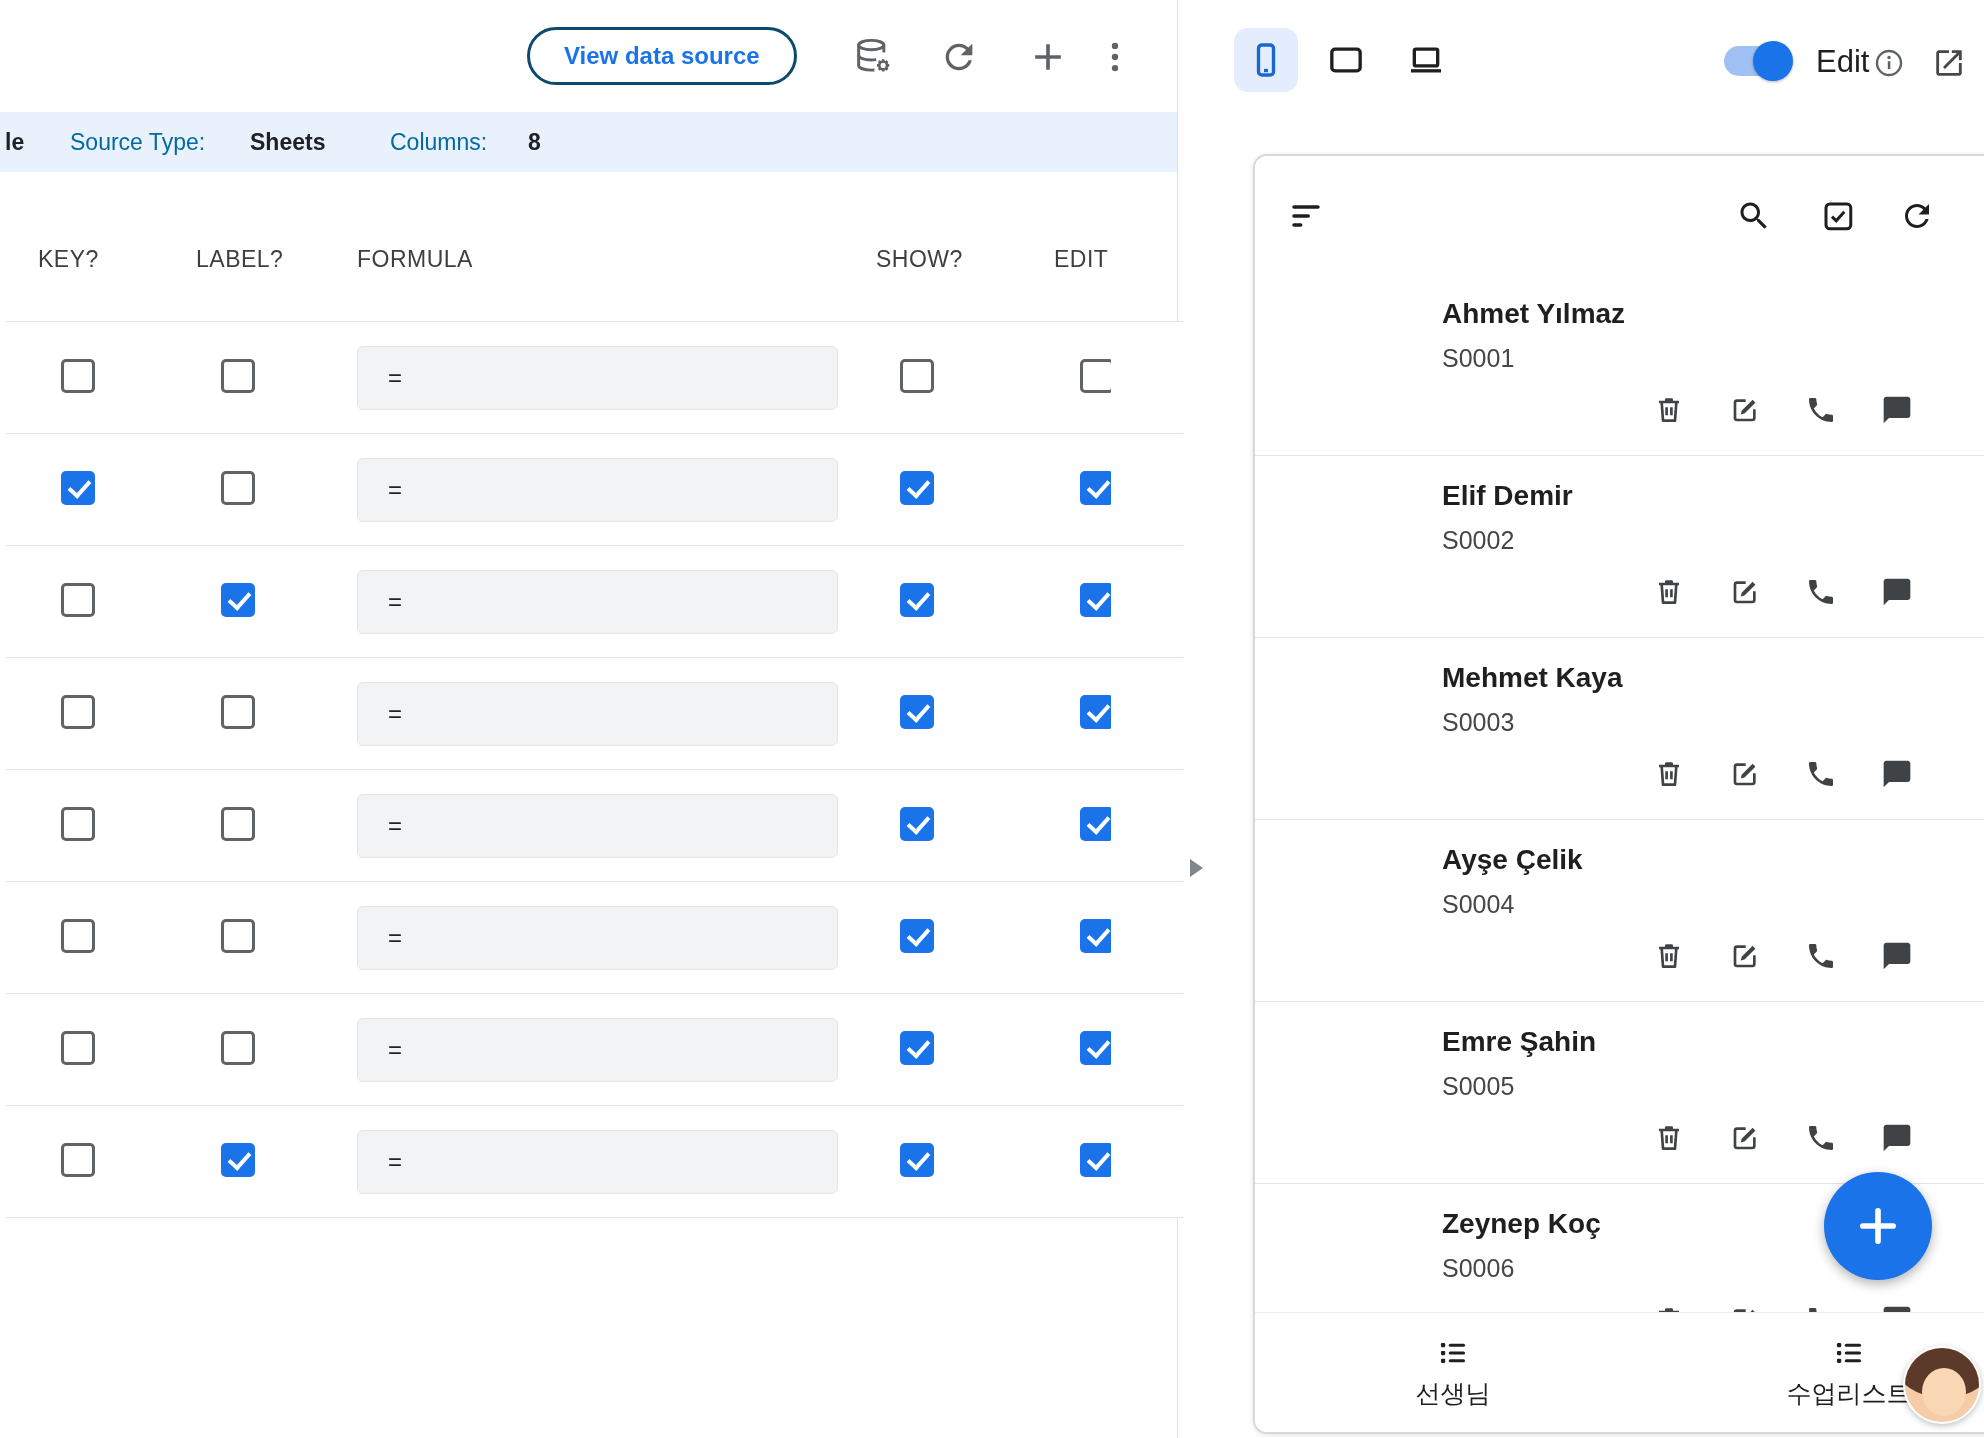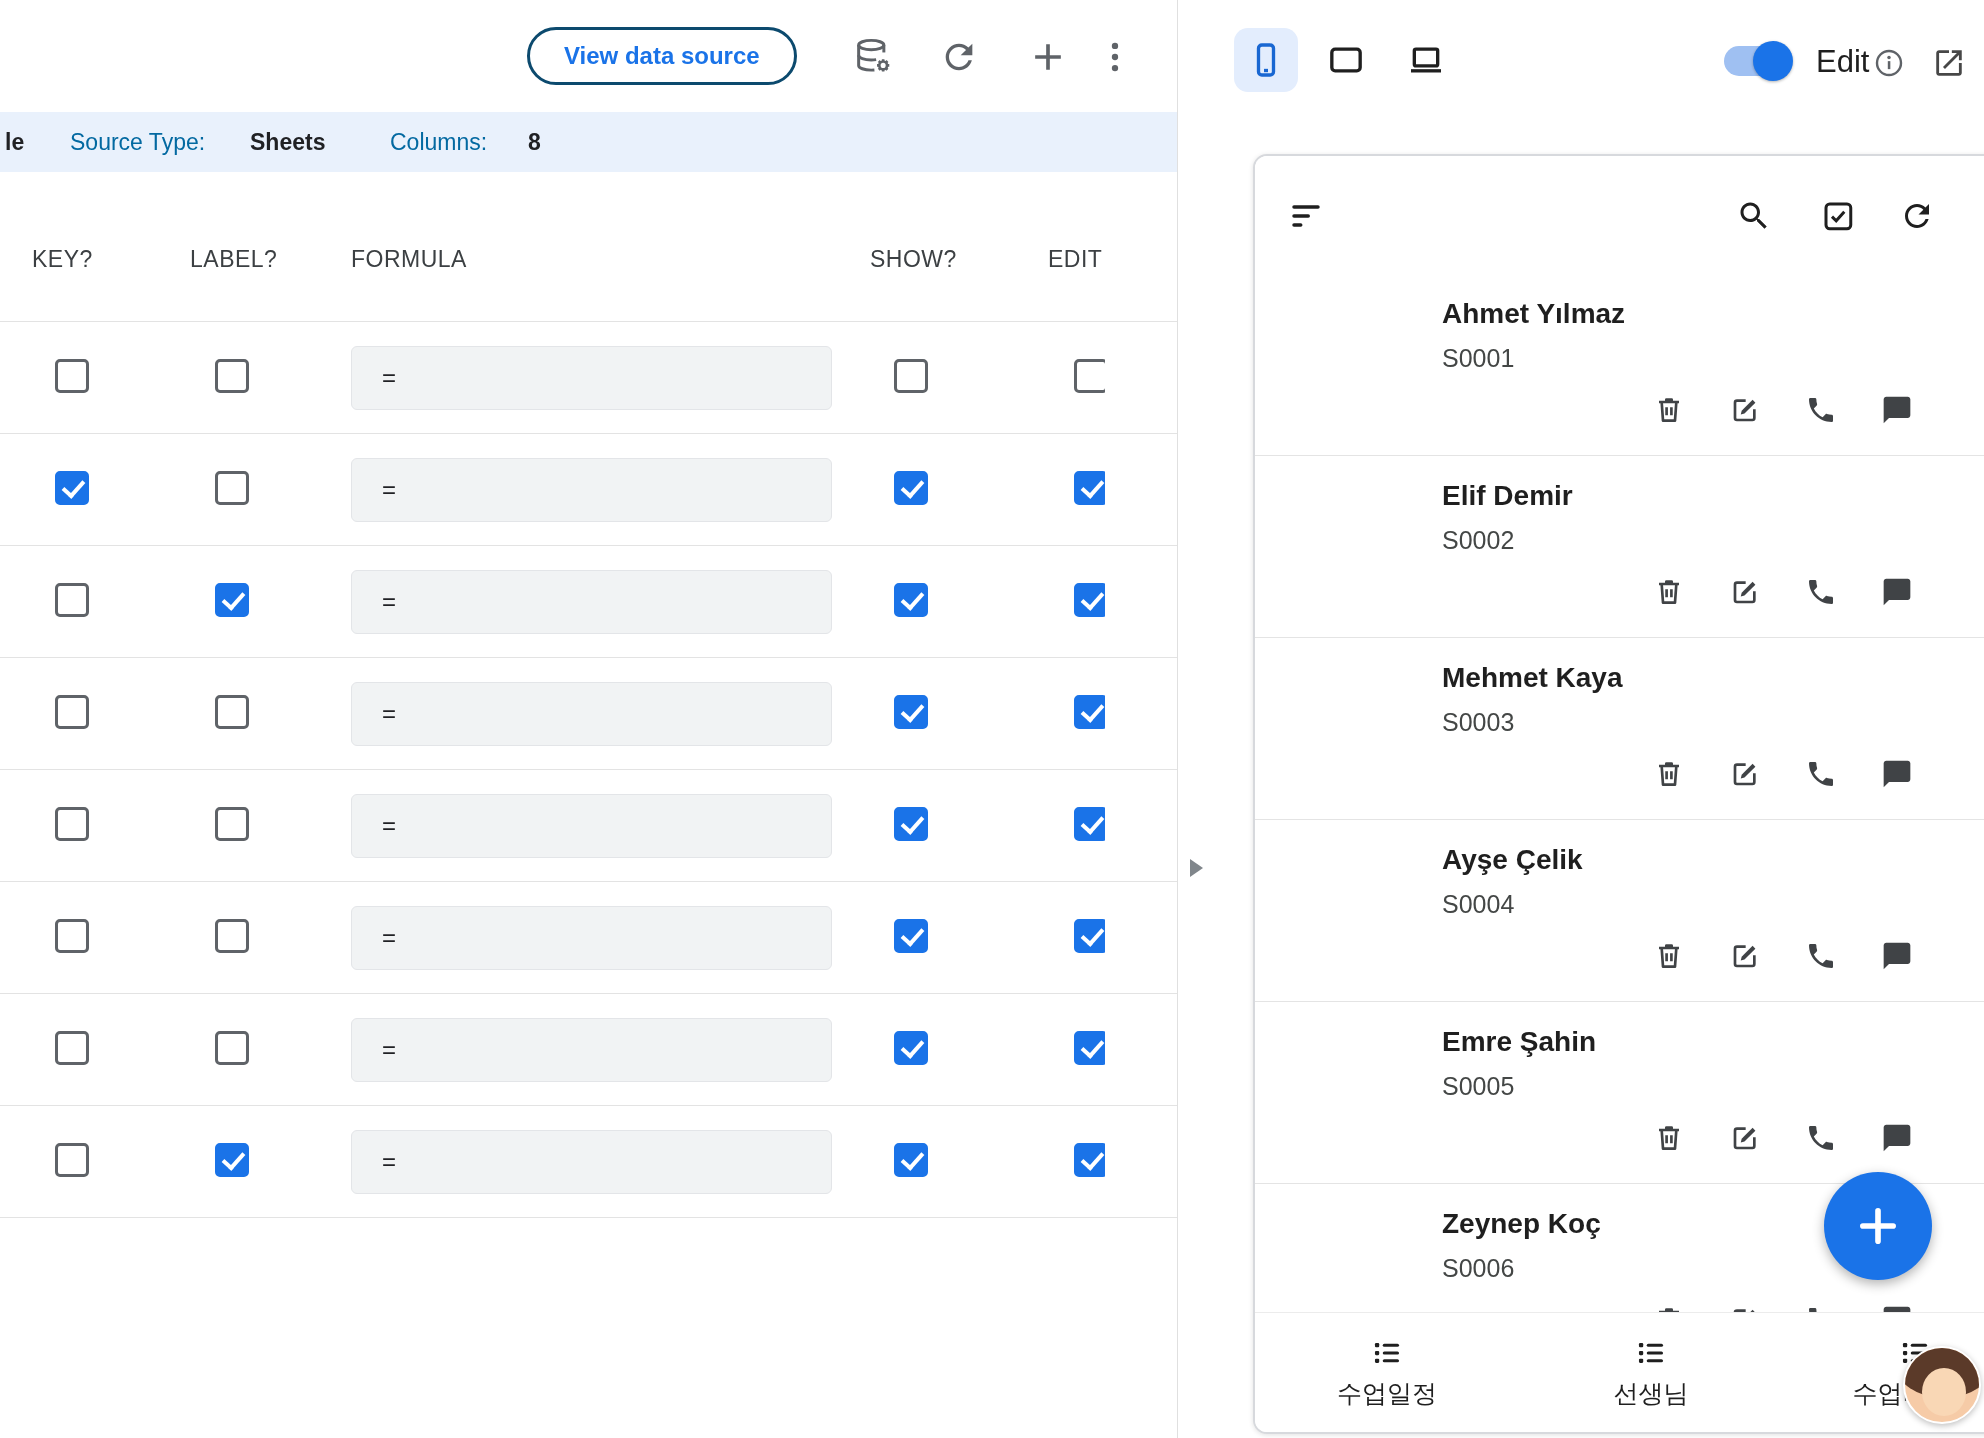--- a/index.html
+++ b/index.html
@@ -20,21 +20,21 @@
     color:#1a73e8; font-size:24px; font-weight:700; font-family:inherit;
     display:flex; align-items:center; cursor:pointer; white-space:nowrap;
   }
   .icon-btn { position:absolute; top:33px; width:48px; height:48px; display:flex; align-items:center; justify-content:center; cursor:pointer; }
 
   .lp-infobar { position:absolute; top:112px; left:0; width:100%; height:60px; background:#e9f1fc; font-size:23px;text-align:center; }
   .lp-infobar span { position:absolute; top:17px; white-space:nowrap; }
   .ib-label { color:#0369a1; }
   .ib-val { color:#202124; font-weight:700; }
 
-  .lp-table { position:absolute; top:172px; left:0; width:100%; }
+  .lp-table { position:absolute; top:172px; left:6px; width:100%; }
   .col-headers { position:relative; height:149px; }
   .col-h { position:absolute; bottom:48px; font-size:23px; color:#3c4043; letter-spacing:0.5px; white-space:nowrap; }
   .rows { border-top:1px solid #e3e3e3; }
   .drow { position:relative; height:112px; border-bottom:1px solid #e3e3e3; background:#fff; }
 
   .cb {
     position:absolute; top:37px; width:34px; height:34px;
     border:3px solid #5f6368; border-radius:5px; background:#fff; cursor:pointer;
   }
   .cb.checked { background:#1a73e8; border-color:#1a73e8; }
@@ -538,33 +538,20 @@
         <svg viewBox="0 0 24 24" width="34" height="34">
             <g fill="currentColor">
               <rect x="3.5" y="5" width="3" height="3" rx="0.8"></rect>
               <rect x="3.5" y="10.5" width="3" height="3" rx="0.8"></rect>
               <rect x="3.5" y="16" width="3" height="3" rx="0.8"></rect>
               <rect x="9" y="5.4" width="11.5" height="2.2" rx="1.1"></rect>
               <rect x="9" y="10.9" width="11.5" height="2.2" rx="1.1"></rect>
               <rect x="9" y="16.4" width="11.5" height="2.2" rx="1.1"></rect>
             </g>
           </svg>
-        <span class="nav-label">수업일정</span>
-      </div>
-      <div class="nav-item">
-        <svg viewBox="0 0 24 24" width="34" height="34">
-            <g fill="currentColor">
-              <rect x="3.5" y="5" width="3" height="3" rx="0.8"></rect>
-              <rect x="3.5" y="10.5" width="3" height="3" rx="0.8"></rect>
-              <rect x="3.5" y="16" width="3" height="3" rx="0.8"></rect>
-              <rect x="9" y="5.4" width="11.5" height="2.2" rx="1.1"></rect>
-              <rect x="9" y="10.9" width="11.5" height="2.2" rx="1.1"></rect>
-              <rect x="9" y="16.4" width="11.5" height="2.2" rx="1.1"></rect>
-            </g>
-          </svg>
         <span class="nav-label">선생님</span>
       </div>
       <div class="nav-item">
         <svg viewBox="0 0 24 24" width="34" height="34">
             <g fill="currentColor">
               <rect x="3.5" y="5" width="3" height="3" rx="0.8"></rect>
               <rect x="3.5" y="10.5" width="3" height="3" rx="0.8"></rect>
               <rect x="3.5" y="16" width="3" height="3" rx="0.8"></rect>
               <rect x="9" y="5.4" width="11.5" height="2.2" rx="1.1"></rect>
               <rect x="9" y="10.9" width="11.5" height="2.2" rx="1.1"></rect>

